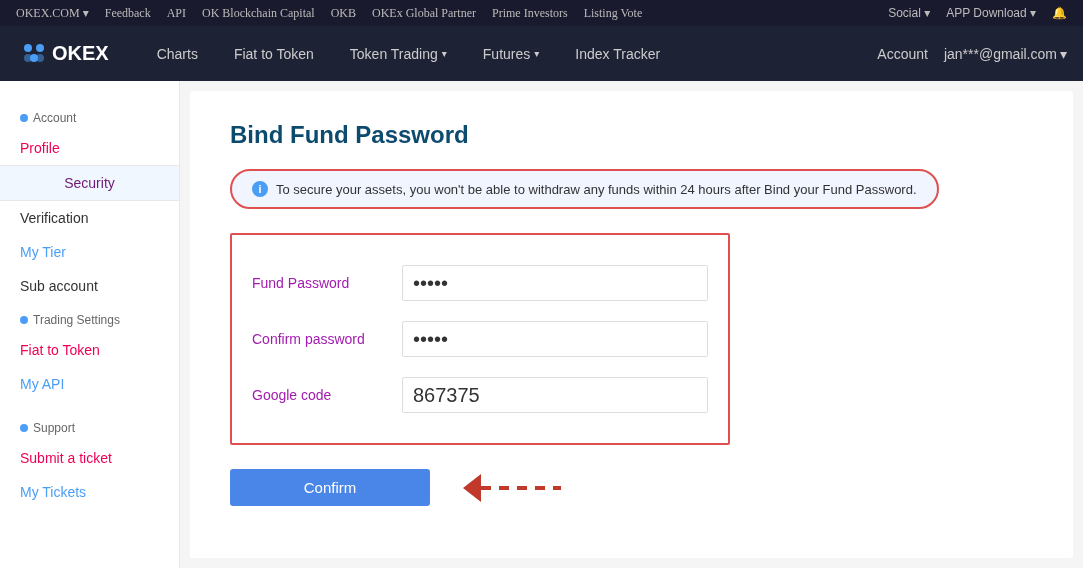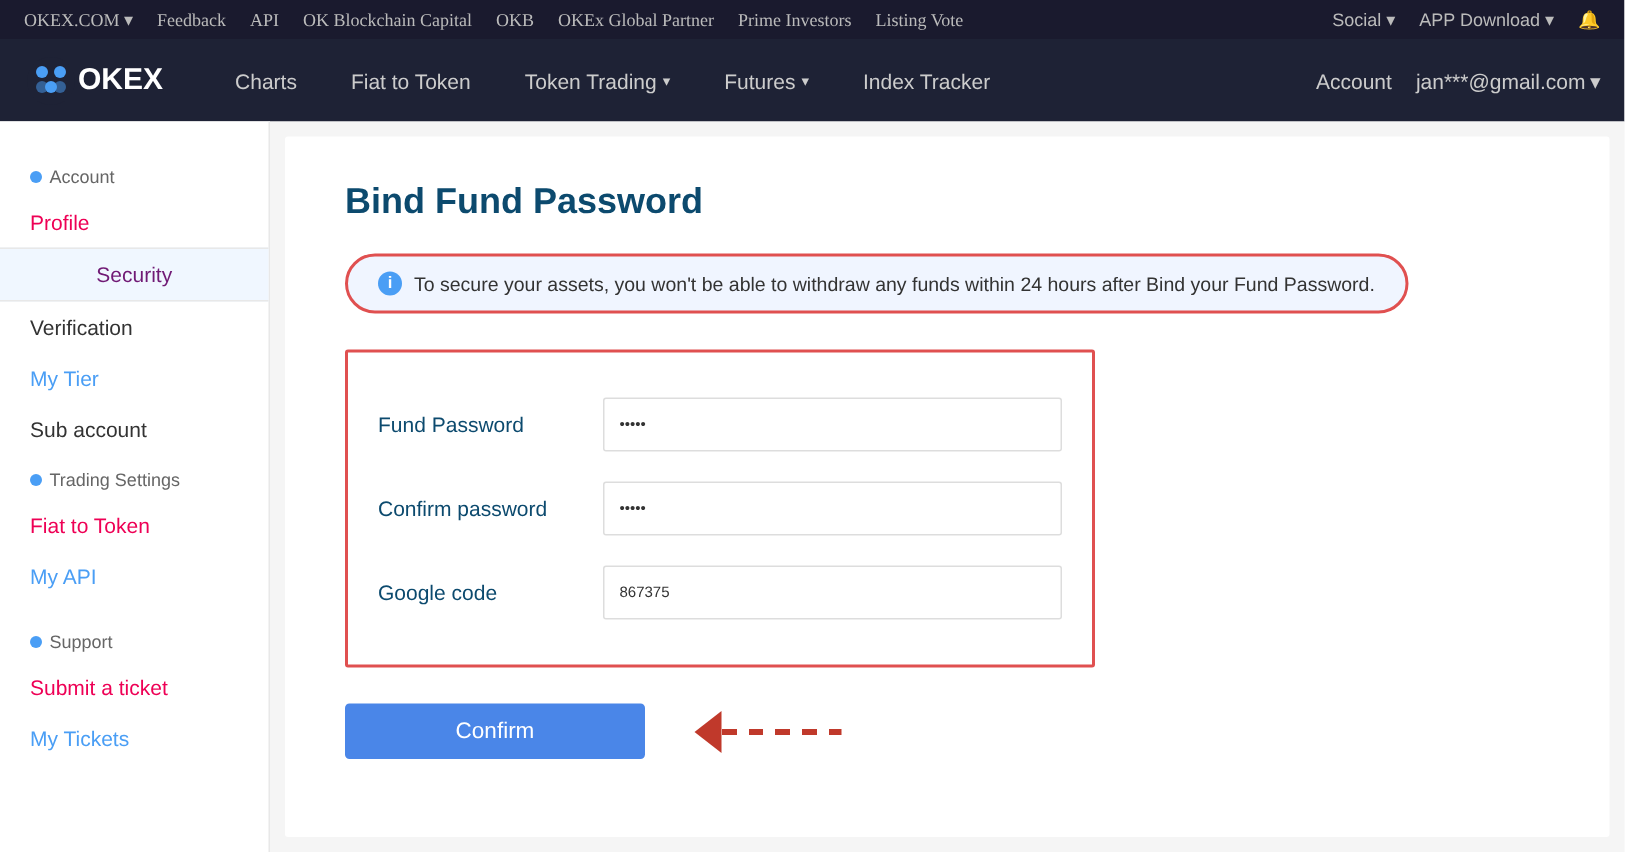--- a/index.html
+++ b/index.html
@@ -172,31 +172,31 @@
       max-width: 500px;
       margin-bottom: 24px;
     }
     .form-row {
       display: flex;
       align-items: center;
       padding: 10px 20px;
     }
     .form-label {
       width: 150px;
-      color: #0c4a6e;
+      color: #a21caf;
       font-size: 14px;
       flex-shrink: 0;
     }
     .form-input {
       flex: 1;
       height: 36px;
       border: 1px solid #ddd;
       border-radius: 2px;
       padding: 0 10px;
-      font-size: 10px;
+      font-size: 20px;
       color: #333;
       outline: none;
     }
 
     
     .confirm-area {
       display: flex;
       align-items: center;
       gap: 33px;
       padding-left: 0;

